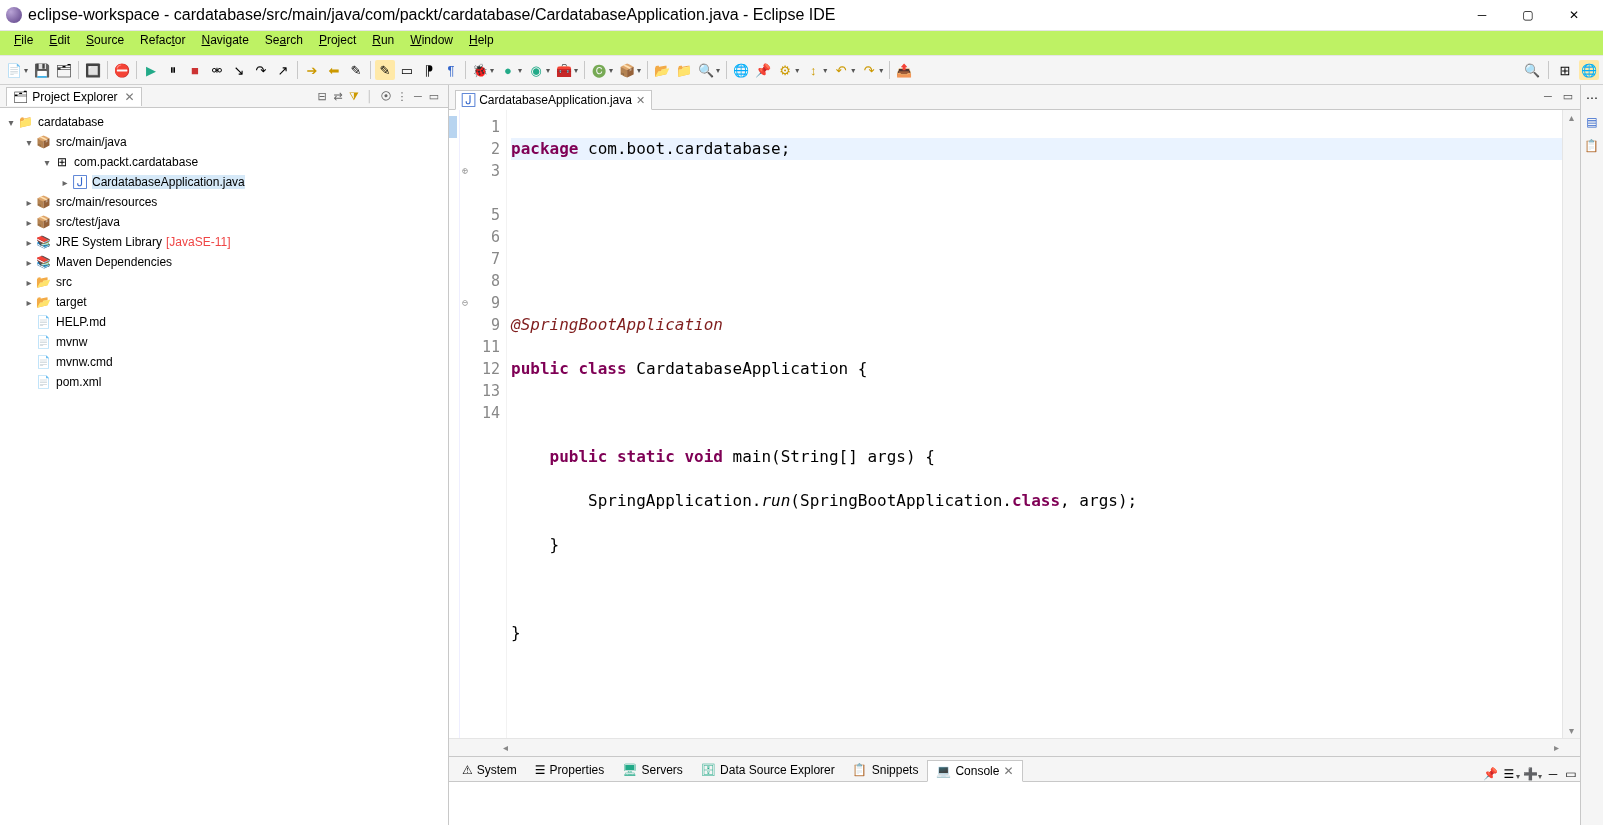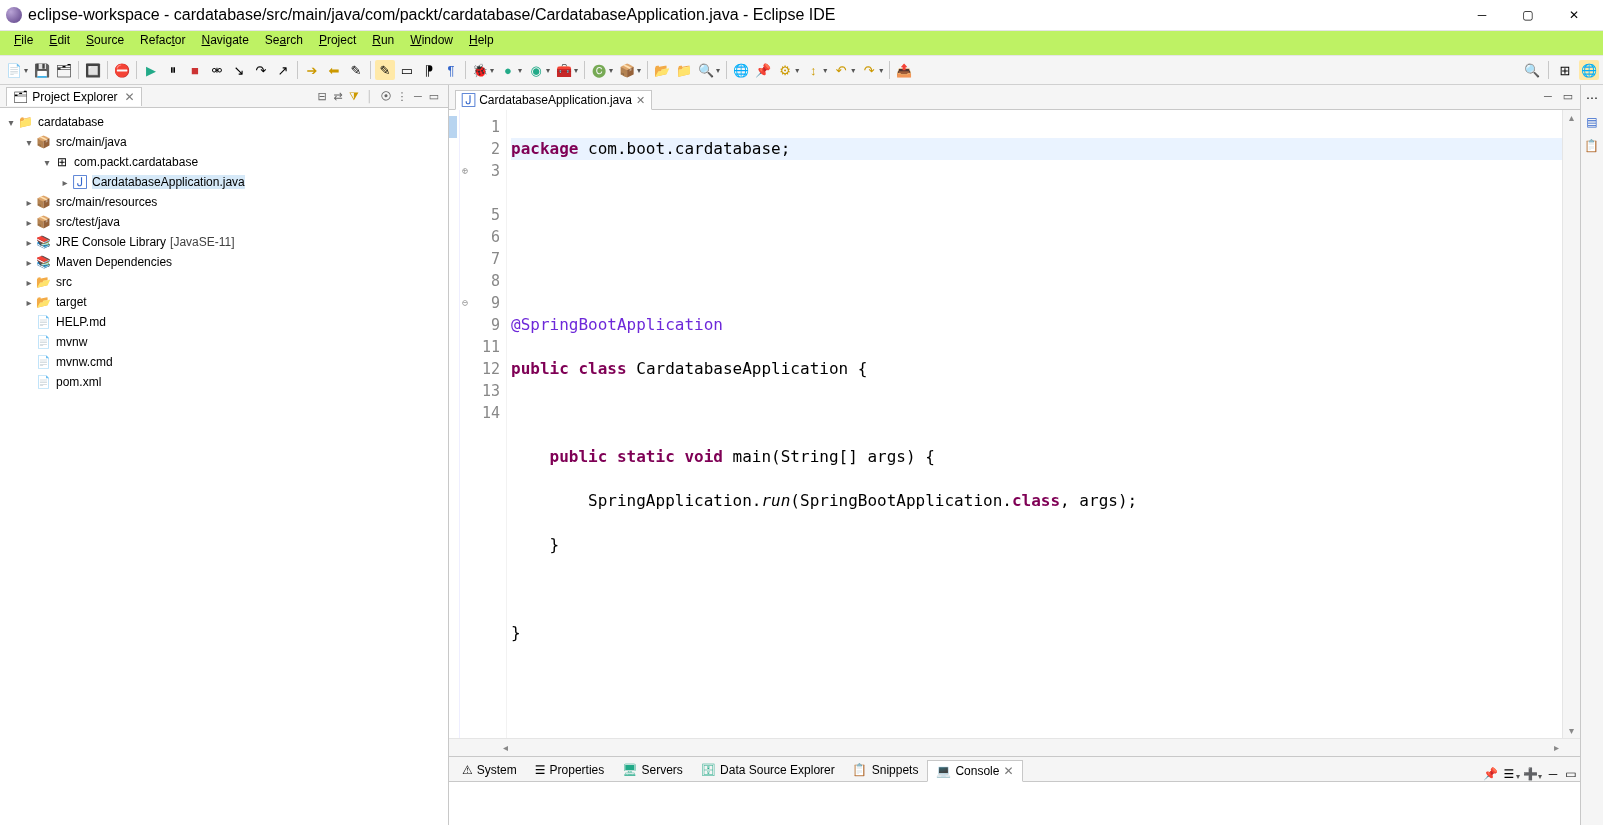--- a/index.html
+++ b/index.html
@@ -25,35 +25,35 @@
   .view-header{height:22px;background:#f5f5f5;border-bottom:1px solid #c8c8c8;display:flex;align-items:center;padding:0 6px;font-size:12px;}
   .view-header .tab{display:flex;align-items:center;gap:4px;padding:2px 6px;background:#fff;border:1px solid #c8c8c8;border-bottom:none;}
   .view-header .spacer{flex:1;}
   .view-header .mini{width:16px;height:16px;display:inline-flex;align-items:center;justify-content:center;color:#666;font-size:11px;}
   .tree{flex:1;overflow:auto;padding:4px 0;}
   .tree .node{display:flex;align-items:center;height:20px;padding-right:6px;white-space:nowrap;}
   .tree .twisty{width:14px;text-align:center;display:inline-block;color:#666;font-size:10px;cursor:default;}
   .tree .icn{width:16px;height:16px;display:inline-flex;align-items:center;justify-content:center;margin-right:4px;}
   .tree .lbl{cursor:default;}
   .tree .selected{background:#d6e9f8;}
-  .tree .decor{color:#404040;margin-left:4px;}
+  .tree .decor{color:#ef4444;margin-left:4px;}
   
   .editor-area{flex:1;display:flex;flex-direction:column;position:relative;}
   .editor-tabs{height:24px;background:#f5f5f5;border-bottom:1px solid #c8c8c8;display:flex;align-items:flex-end;padding-left:6px;}
   .editor-tab{display:flex;align-items:center;gap:4px;background:#fff;border:1px solid #c8c8c8;border-bottom:1px solid #fff;padding:2px 6px;margin-bottom:-1px;}
   .editor-tab .close{font-size:11px;color:#777;}
   .editor-container{flex:1;display:flex;overflow:hidden;background:#fff;}
   .gutter{width:40px;background:#fff;border-right:1px solid #f2f2f2;font-family:Consolas,monospace;font-size:15px;color:#888;text-align:right;padding:6px 6px 6px 0;line-height:22px;position:relative;}
   .gutter .ln{height:22px;}
   .gutter .mark-exp{position:absolute;left:2px;font-size:10px;color:#999;}
   .code{flex:1;font-family:Consolas,monospace;font-size:16px;line-height:22px;padding:6px 0 6px 4px;white-space:pre;overflow:auto;}
   .code .line{height:22px;}
   .code .hl{background:#eaf3ff;}
   .kw{color:#7f0055;font-weight:bold;}
-  .ann{color:#6d28d9;}
+  .ann{color:#7f1d1d;font-style:italic;}
   .static-it{font-style:italic;}
   .editor-vscroll{width:17px;background:#f5f5f5;border-left:1px solid #e5e5e5;display:flex;flex-direction:column;align-items:center;}
   .editor-vscroll .arrow{font-size:10px;color:#888;padding:2px 0;}
   .editor-hscroll{height:17px;background:#f5f5f5;border-top:1px solid #e5e5e5;display:flex;align-items:center;}
   .editor-hscroll .arrow{font-size:10px;color:#888;padding:0 4px;}
   .editor-min-max{position:absolute;top:2px;right:3px;display:flex;gap:2px;}
   .editor-min-max .mini{width:16px;height:16px;display:flex;align-items:center;justify-content:center;color:#555;font-size:11px;border:1px solid transparent;}
   
   .right-trim{width:22px;background:#f5f5f5;border-left:1px solid #c8c8c8;display:flex;flex-direction:column;align-items:center;padding-top:4px;gap:6px;}
   .right-trim .trim-btn{width:18px;height:18px;display:flex;align-items:center;justify-content:center;font-size:12px;}
@@ -202,21 +202,21 @@
         <span class="lbl">src/main/resources</span>
       </div>
       <div class="node" style="padding-left:22px">
         <span class="twisty">▸</span>
         <span class="icn">📦</span>
         <span class="lbl">src/test/java</span>
       </div>
       <div class="node" style="padding-left:22px">
         <span class="twisty">▸</span>
         <span class="icn">📚</span>
-        <span class="lbl">JRE Console Library</span>
+        <span class="lbl">JRE System Library</span>
         <span class="decor">[JavaSE-11]</span>
       </div>
       <div class="node" style="padding-left:22px">
         <span class="twisty">▸</span>
         <span class="icn">📚</span>
         <span class="lbl">Maven Dependencies</span>
       </div>
       <div class="node" style="padding-left:22px">
         <span class="twisty">▸</span>
         <span class="icn" style="color:#c90">📂</span>

